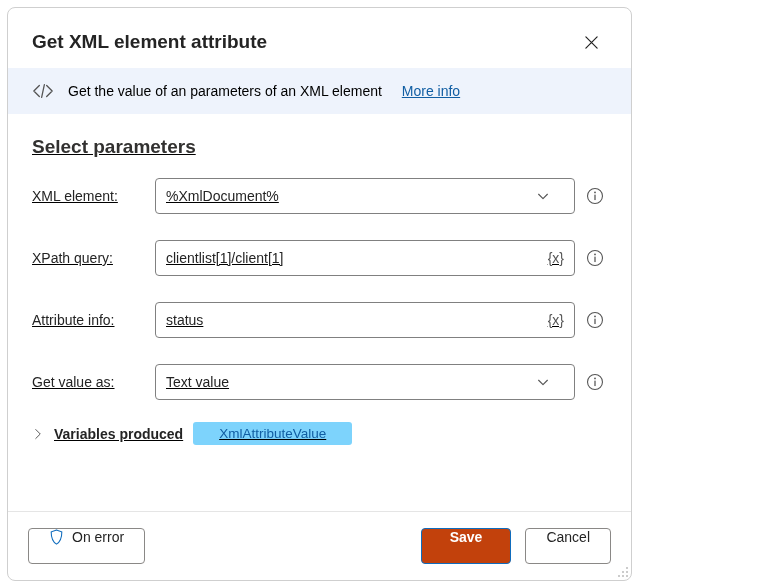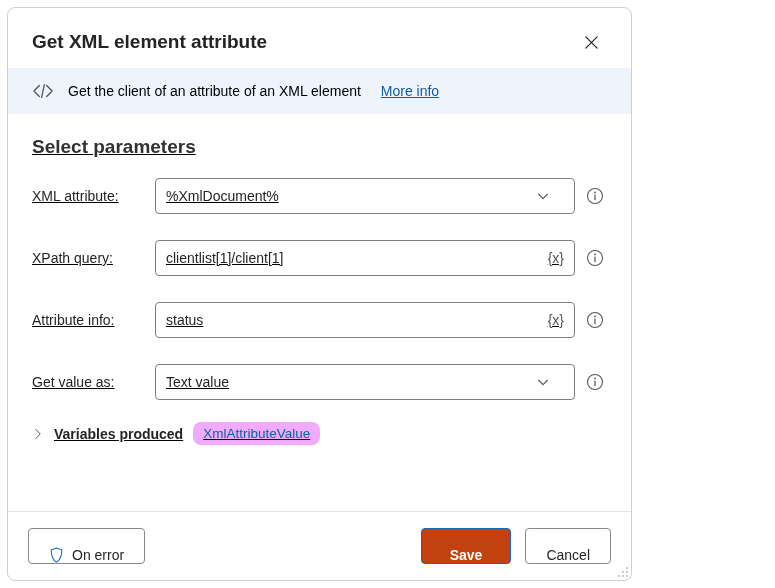--- a/index.html
+++ b/index.html
@@ -99,43 +99,43 @@
     display:flex;
     align-items:center;
     gap: 10px;
     font-size:14px;
     margin-top: -4px;
     padding: 0px 0 4px 0;
   }
   .vars-row .chev { color:#555; display:flex; }
   .vars-row .label { font-weight:600; color:#242424; }
   .var-pill {
-    background:#f0abfc;
+    background:#7dd3fc;
     color:#115ea3;
-    border-radius:8px;
-    padding: 4px 10px;
+    border-radius:3px;
+    padding: 4px 26px;
     font-size:13.5px;
   }
   .footer {
     border-top: 1px solid #e5e5e5;
     padding: 16px 20px;
     display:flex;
     align-items:center;
     justify-content:space-between;
   }
   .btn {
     height: 36px;
     border-radius: 4px;
     border: 1px solid #8a8886;
     background:#fff;
     font-size:14px;
     padding: 0 20px;
     cursor:pointer;
     display:inline-flex;
-    align-items:flex-end;
+    align-items:flex-start;
     gap:8px;
     color:#242424;
   }
   .btn.primary {
     background:#c2410c;
     border-color:#0f6cbd;
     color:#fff;
     font-weight:600;
     padding: 0 28px;
   }
@@ -162,30 +162,30 @@
   </div>
 
   <div class="info-strip">
     <span class="code-icon">
       <svg width="22" height="18" viewBox="0 0 24 18">
           <path d="M8 3 L2 9 L8 15 M16 3 L22 9 L16 15" stroke="currentColor" stroke-width="1.4" fill="none" stroke-linecap="round" stroke-linejoin="round"></path>
           <line x1="13.5" y1="2" x2="10.5" y2="16" stroke="currentColor" stroke-width="1.4" stroke-linecap="round"></line>
         </svg>
     </span>
     <span>
-      <span>Get the client of an attribute of an XML element</span>
+      <span>Get the value of an parameters of an XML element</span>
       <a>More info</a>
     </span>
   </div>
 
   <div class="body">
     <h2 class="section-title">Select parameters</h2>
 
     <div class="row">
-      <div class="row-label">XML attribute:</div>
+      <div class="row-label">XML element:</div>
       <div class="field select">
         <span class="value">%XmlDocument%</span>
         <span class="chevron">
           <svg width="14" height="14" viewBox="0 0 16 16">
               <path d="M3 6 L8 11 L13 6" stroke="currentColor" stroke-width="1.3" fill="none" stroke-linecap="round" stroke-linejoin="round"></path>
             </svg>
         </span>
       </div>
       <span class="help-icon">
         <svg width="18" height="18" viewBox="0 0 20 20">

